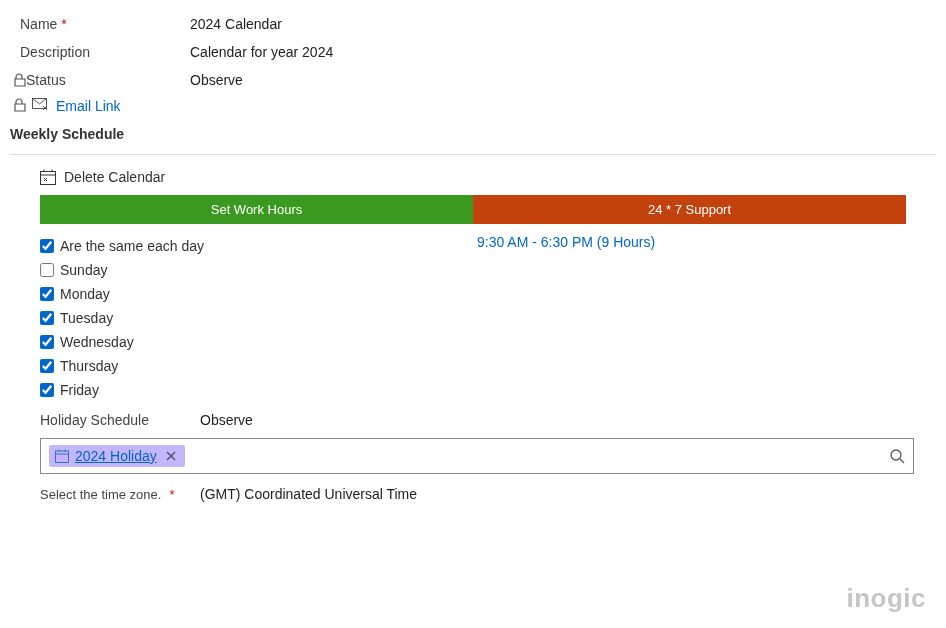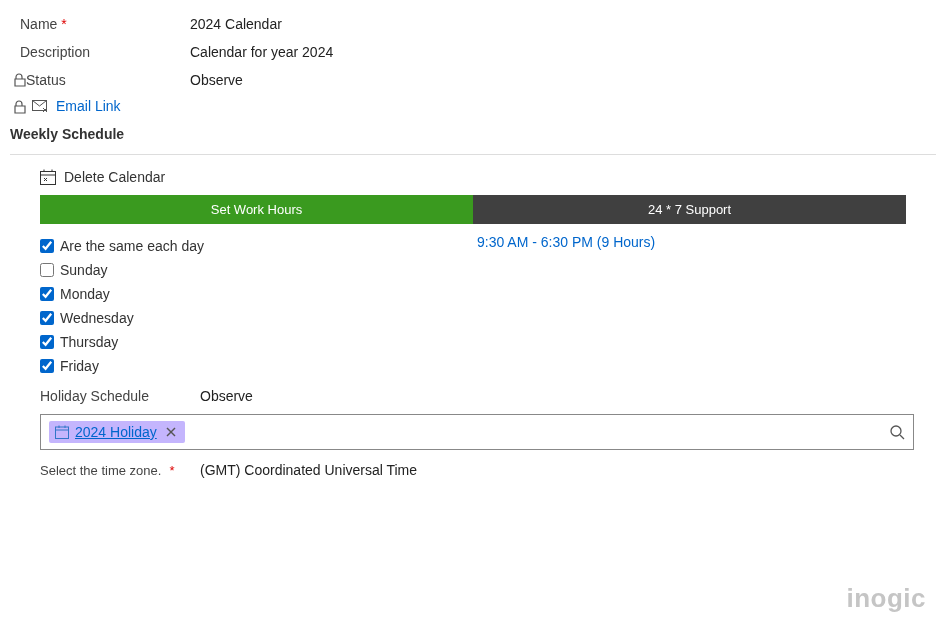--- a/index.html
+++ b/index.html
@@ -29,21 +29,21 @@
     }
     .field-value {
       color: #222;
       font-weight: 400;
     }
     .lock-icon svg, .calendar-icon svg, .email-icon svg, .search-icon svg, .close-icon svg {
       display: block;
     }
     .link-row {
       display: flex;
-      align-items: flex-end;
+      align-items: flex-start;
       gap: 6px;
       padding: 4px 0 4px 4px;
     }
     .link-text {
       color: #0066cc;
       cursor: pointer;
     }
     .section-title {
       font-weight: 600;
       color: #333;
@@ -67,21 +67,21 @@
     }
     .tab {
       flex: 1;
       text-align: center;
       padding: 7px 0;
       color: #fff;
       font-size: 13px;
       cursor: pointer;
     }
     .tab.active { background: #3a9a1f; }
-    .tab.inactive { background: #404040; }
+    .tab.inactive { background: #c2410c; }
     .schedule-area {
       display: flex;
       padding: 10px 22px 0 30px;
     }
     .schedule-left { flex: 1; }
     .schedule-right { flex: 1; }
     .chk-row {
       display: flex;
       align-items: center;
       gap: 6px;
@@ -222,20 +222,24 @@
       <input type="checkbox" checked="" style="">
       <span>Are the same each day</span>
     </div>
     <div class="chk-row">
       <input type="checkbox" style="">
       <span>Sunday</span>
     </div>
     <div class="chk-row">
       <input type="checkbox" checked="" style="">
       <span>Monday</span>
+    </div>
+    <div class="chk-row">
+      <input type="checkbox" checked="" style="">
+      <span>Tuesday</span>
     </div>
     <div class="chk-row">
       <input type="checkbox" checked="" style="">
       <span>Wednesday</span>
     </div>
     <div class="chk-row">
       <input type="checkbox" checked="" style="">
       <span>Thursday</span>
     </div>
     <div class="chk-row">

